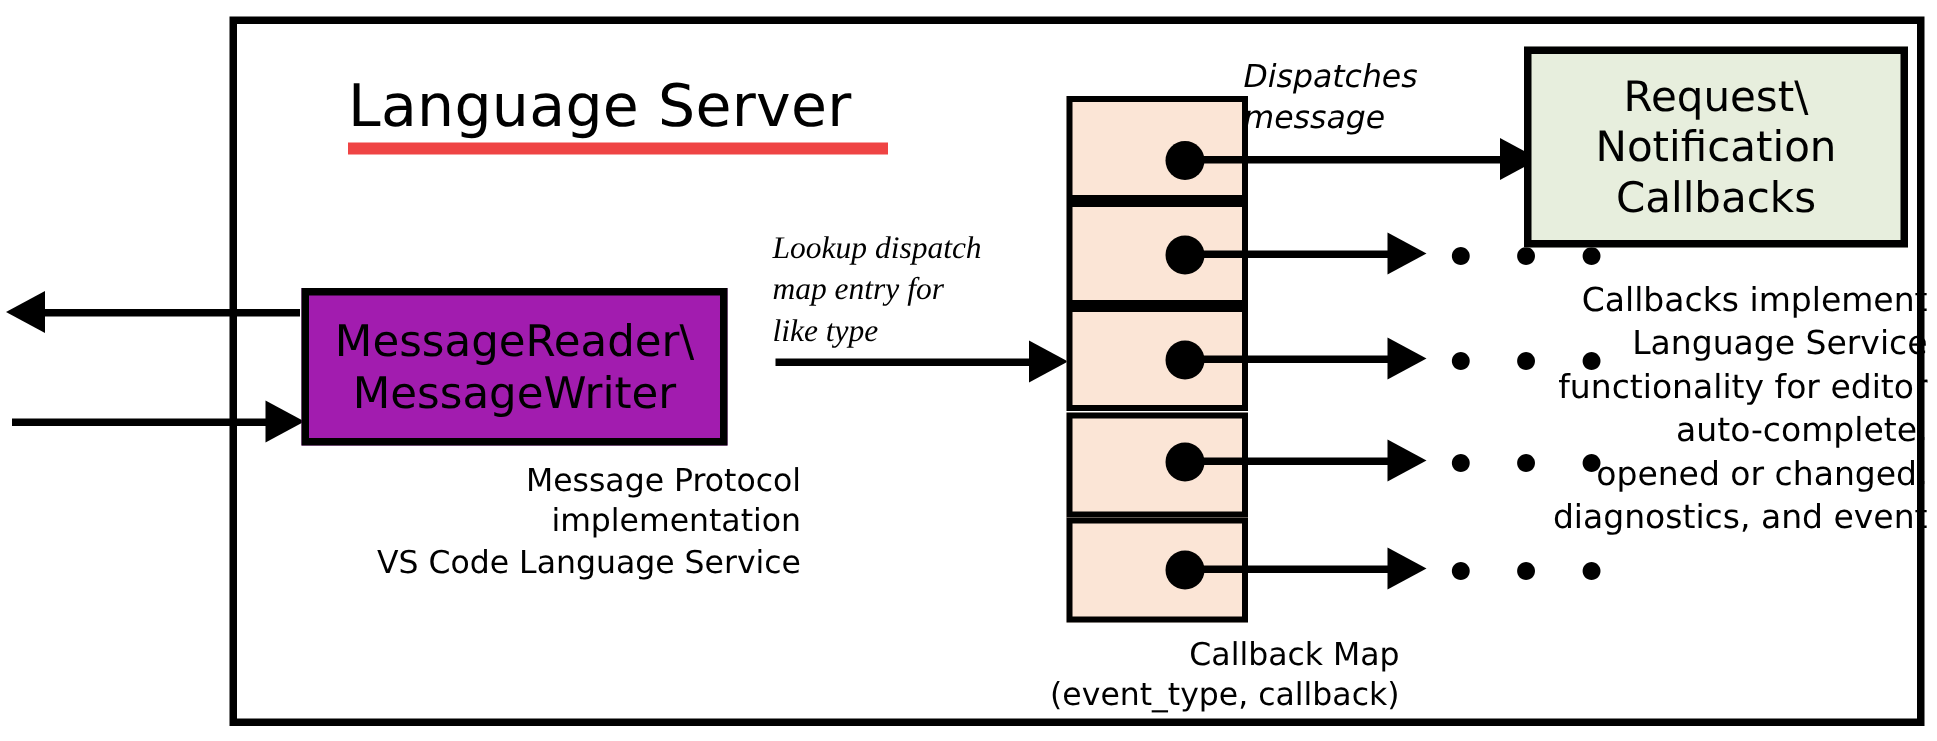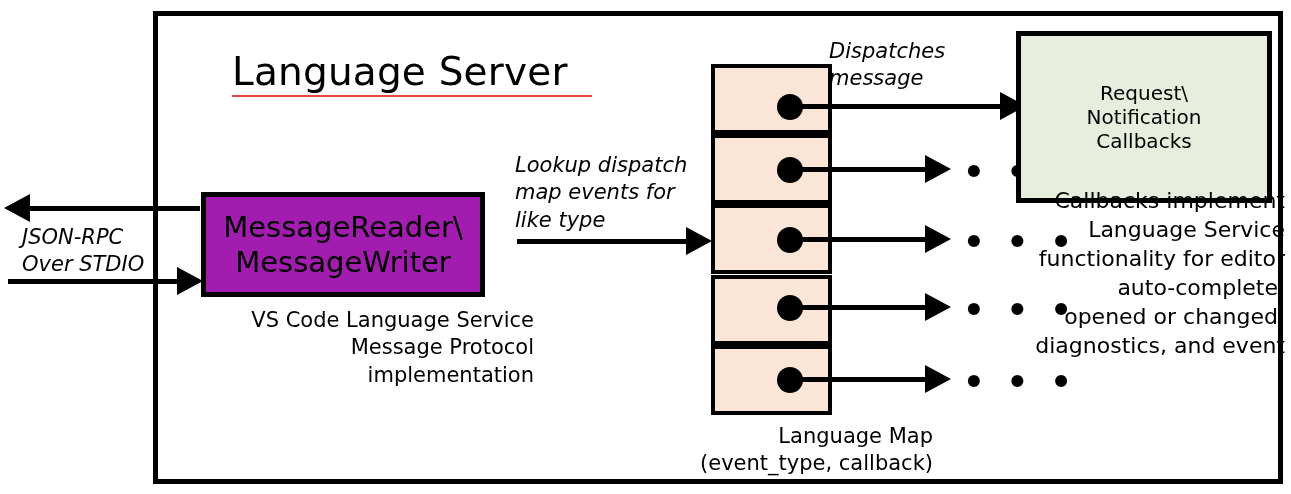--- a/index.html
+++ b/index.html
@@ -8,21 +8,21 @@
 
   .stage{position:absolute;left:0;top:0;width:1291px;height:494px;}
 
   
   .server-frame{position:absolute;left:153px;top:11px;width:1130px;height:473px;
                 border:5px solid #000;box-sizing:border-box;background:transparent;}
 
   .server-title{position:absolute;left:232px;top:52px;width:360px;
                 font-size:39px;line-height:1.05;letter-spacing:.2px;
                 text-align:left;white-space:nowrap;
-                border-bottom:2px solid #ef4444;padding-bottom:2px;}
+                border-bottom:8px solid #ef4444;padding-bottom:2px;}
 
   
   .hline{position:absolute;height:5px;background:#000;}
 
   .arrow-r{position:absolute;width:0;height:0;
            border-top:14px solid transparent;border-bottom:14px solid transparent;
            border-left:26px solid #000;}
   .arrow-l{position:absolute;width:0;height:0;
            border-top:14px solid transparent;border-bottom:14px solid transparent;
            border-right:26px solid #000;}
@@ -31,33 +31,33 @@
 
   .ellipsis{position:absolute;font-size:34px;line-height:1;letter-spacing:5px;
             font-weight:700;white-space:nowrap;}
 
   
   .box{position:absolute;border:5px solid #000;box-sizing:border-box;
        display:flex;align-items:center;justify-content:center;text-align:center;}
 
   .reader-box{left:201px;top:192px;width:284px;height:105px;background:#a21caf;
               font-size:29px;line-height:1.18;}
-  .callback-box{left:1016px;top:31px;width:256px;height:172px;background:#e7eedd;
-                font-size:20px;line-height:1.2;}
+  .callback-box{left:1016px;top:31px;width:256px;height:134px;background:#e7eedd;
+                font-size:28px;line-height:1.2;}
 
   .caption{position:absolute;text-align:right;font-size:21px;line-height:1.3;}
   .caption-reader{left:189px;top:307px;width:345px;}
   .caption-map{left:643px;top:423px;width:290px;}
   .caption-callback{left:1005px;top:186px;width:280px;font-size:22px;line-height:1.32;}
 
   
   .ilabel{position:absolute;font-style:italic;text-align:left;
           font-size:21px;line-height:1.3;}
   .lbl-jsonrpc{left:22px;top:224px;width:145px;}
-  .lbl-lookup{left:515px;top:152px;width:190px;}
+  .lbl-lookup{left:515px;top:152px;width:190px;font-family:Liberation Serif, serif;}
   .lbl-dispatch{left:829px;top:38px;width:140px;}
 
   
   .map-col{position:absolute;left:711px;top:64px;width:121px;height:351px;}
   .map-cell{position:absolute;left:0;width:121px;height:70px;
             background:#fbe5d6;border:4px solid #000;box-sizing:border-box;}
 </style>
 </head>
 <body>
 
@@ -66,43 +66,39 @@
   <div class="server-frame"></div>
 
   <div class="server-title">Language Server</div>
 
   <div class="hline" style="left:28px;top:206px;width:172px;"></div>
   <div class="arrow-l" style="left:4px;top:194px;"></div>
 
   <div class="hline" style="left:8px;top:279px;width:175px;"></div>
   <div class="arrow-r" style="left:177px;top:267px;"></div>
 
-  <div class="ilabel lbl-jsonrpc">
-    <div>JSON-RPC</div>
-    <div>Over STDIO</div>
-  </div>
 
   <div class="box reader-box">
     <div>
       <div>MessageReader\</div>
       <div>MessageWriter</div>
     </div>
   </div>
 
   <div class="caption caption-reader">
+    <div>Message Protocol implementation</div>
     <div>VS Code Language Service</div>
-    <div>Message Protocol implementation</div>
   </div>
 
   <div class="hline" style="left:517px;top:239px;width:175px;"></div>
   <div class="arrow-r" style="left:686px;top:227px;"></div>
 
   <div class="ilabel lbl-lookup">
     <div>Lookup dispatch</div>
-    <div>map events for</div>
+    <div>map entry for</div>
     <div>like type</div>
   </div>
 
   <div class="map-col">
     <div class="map-cell" style="top:0px;"></div>
     <div class="map-cell" style="top:70px;"></div>
     <div class="map-cell" style="top:140px;"></div>
     <div class="map-cell" style="top:211px;"></div>
     <div class="map-cell" style="top:281px;"></div>
   </div>
@@ -131,21 +127,21 @@
 
   <div class="hline" style="left:790px;top:305px;width:155px;"></div>
   <div class="arrow-r" style="left:925px;top:293px;"></div>
   <div class="ellipsis" style="left:963px;top:293px;">• • •</div>
 
   <div class="hline" style="left:790px;top:377px;width:155px;"></div>
   <div class="arrow-r" style="left:925px;top:365px;"></div>
   <div class="ellipsis" style="left:963px;top:365px;">• • •</div>
 
   <div class="caption caption-map">
-    <div>Language Map</div>
+    <div>Callback Map</div>
     <div>(event_type, callback)</div>
   </div>
 
   <div class="box callback-box">
     <div>
       <div>Request\</div>
       <div>Notification</div>
       <div>Callbacks</div>
     </div>
   </div>

